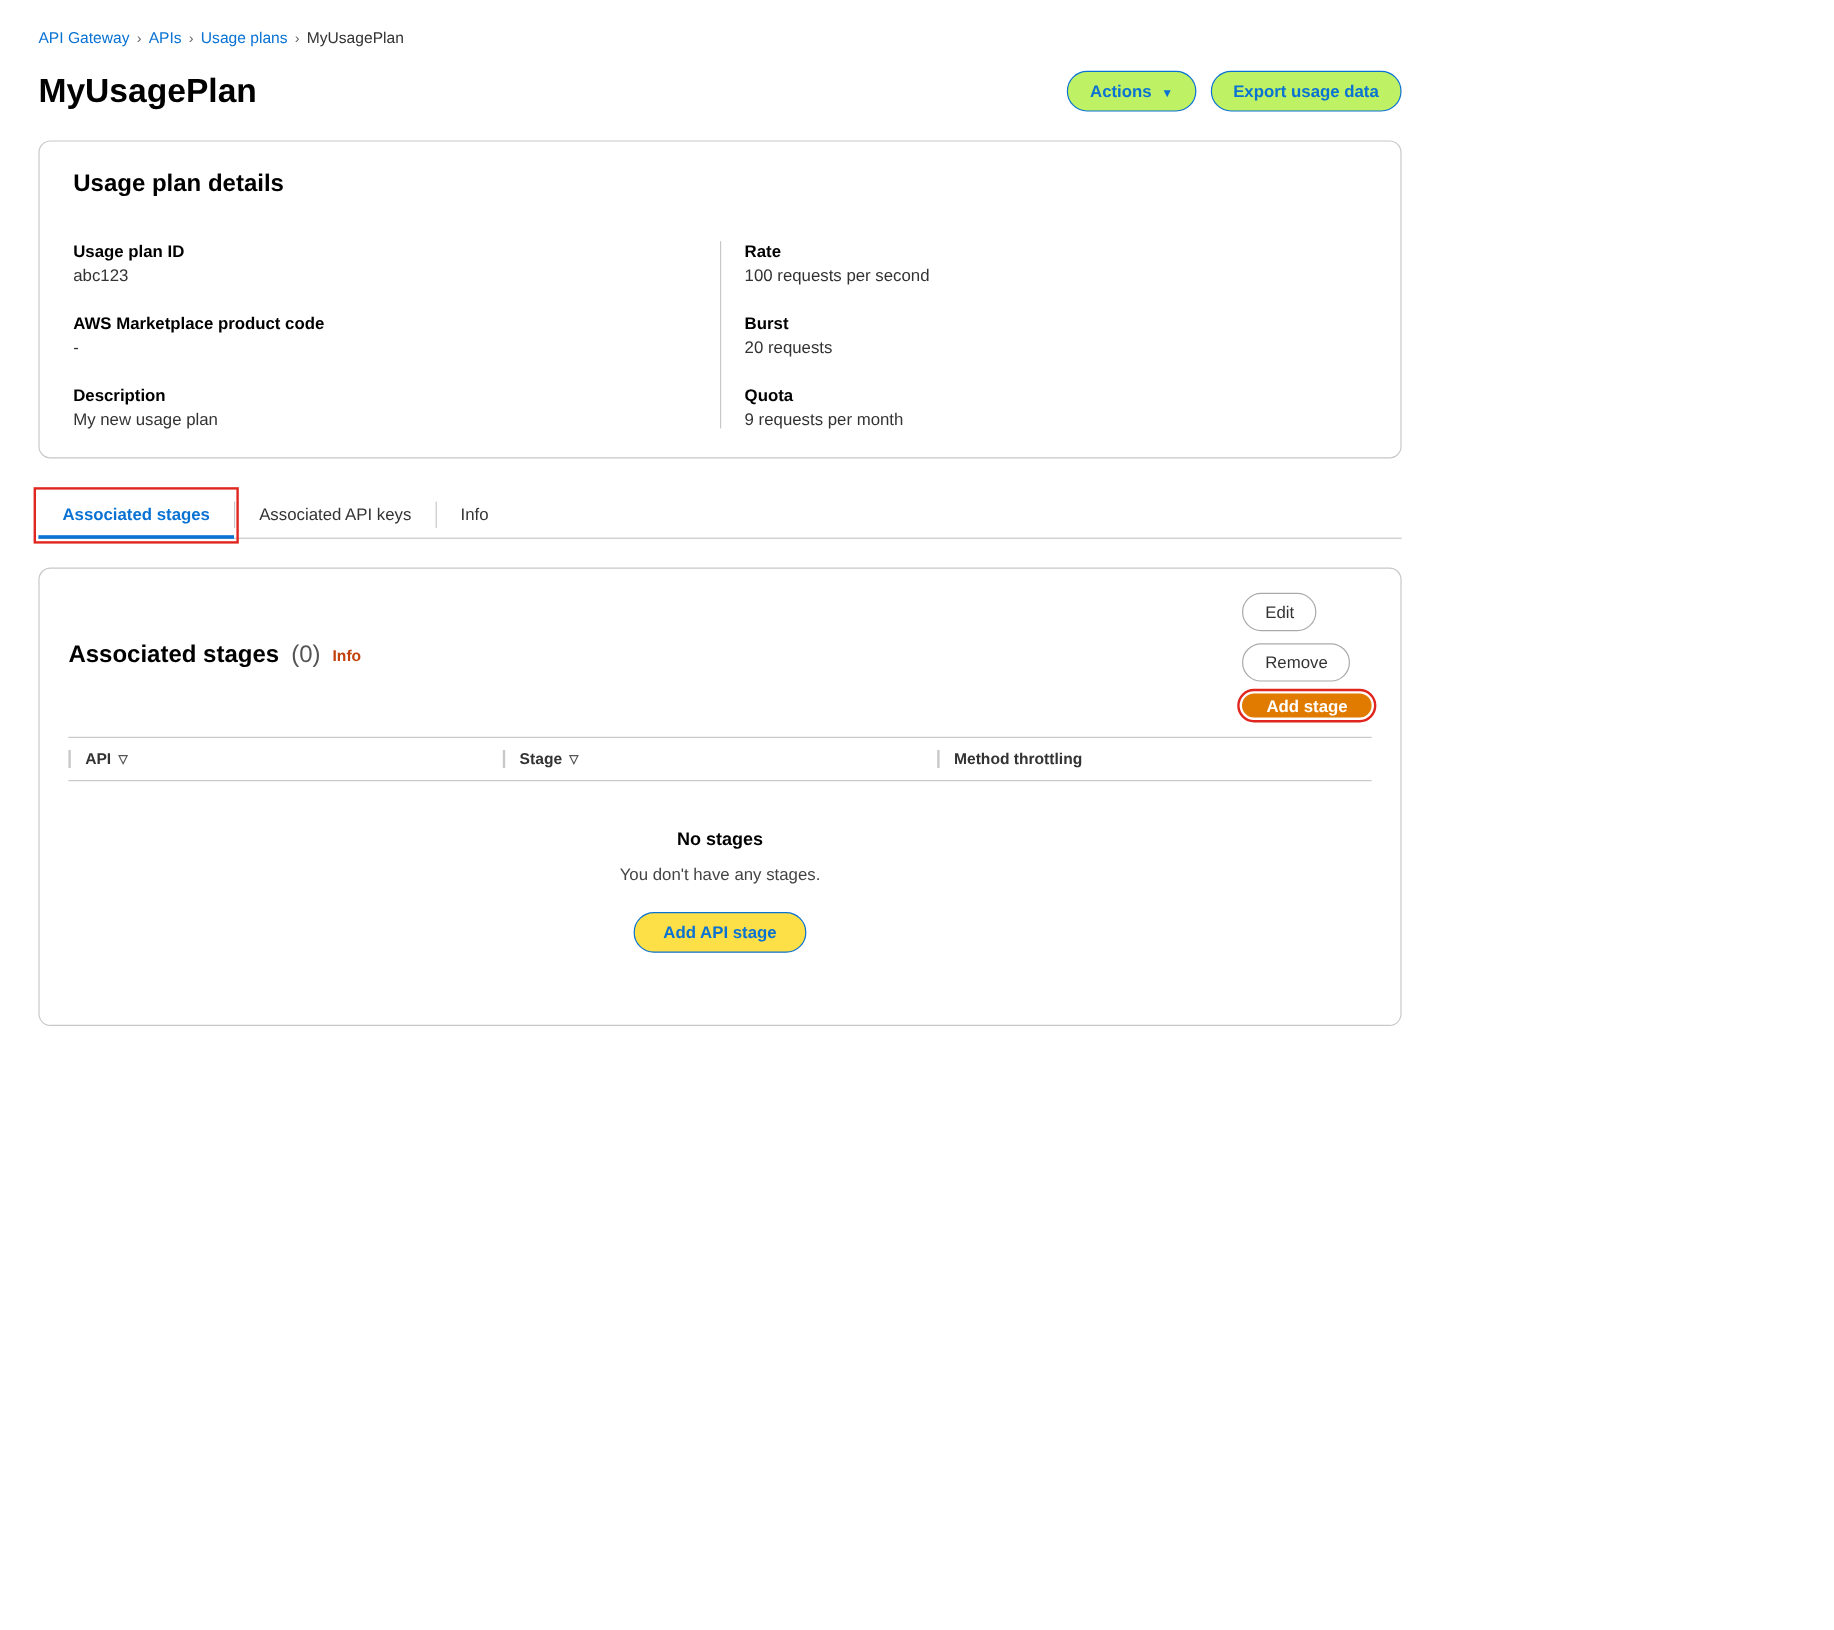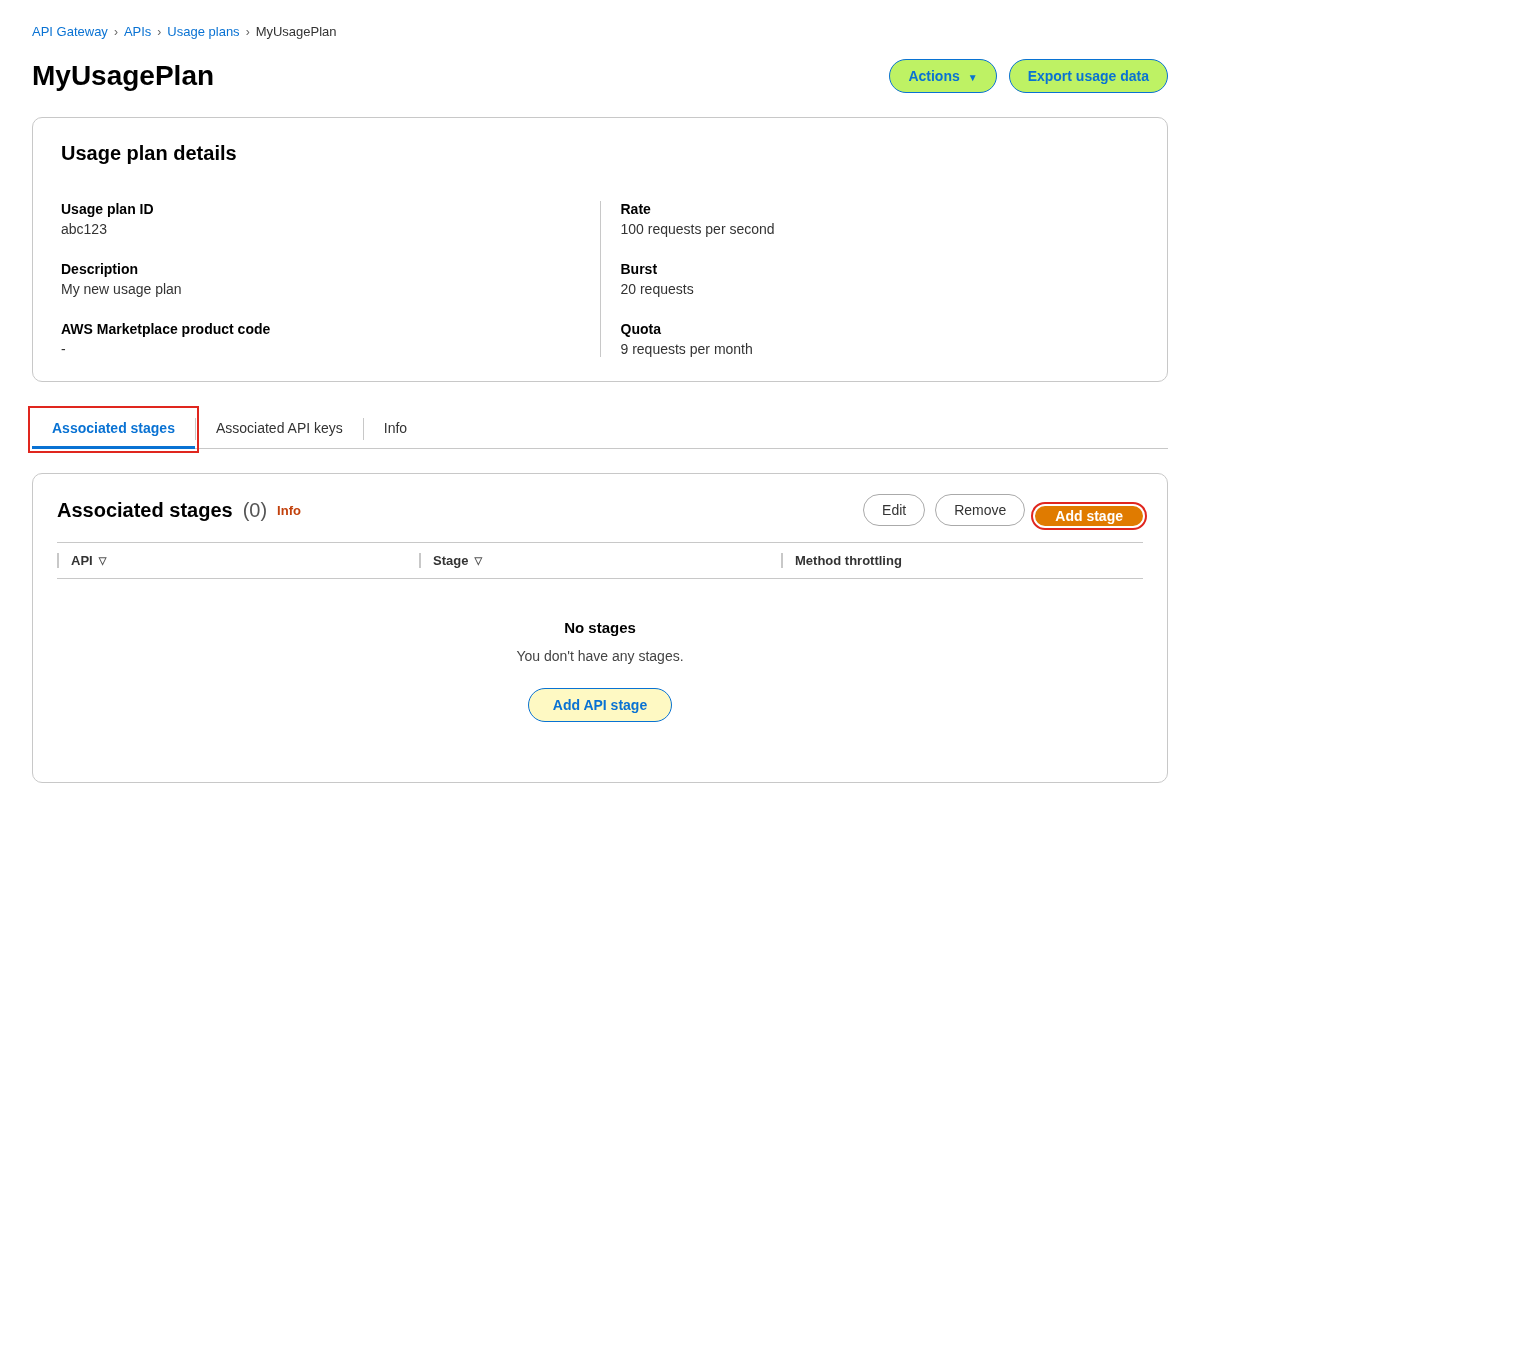--- a/index.html
+++ b/index.html
@@ -166,21 +166,22 @@
     }
     .info-link {
       color: #c2410c;
       font-size: 13px;
       text-decoration: none;
       font-weight: 700;
     }
     .section-actions {
       display: flex;
       gap: 10px;
-      align-items: flex-end;
+      align-items: flex-start;
+      flex-direction: column;
     }
     .btn-secondary {
       border: 1px solid #aaa;
       background: #fff;
       color: #333;
       border-radius: 20px;
       padding: 7px 18px;
       font-size: 14px;
       cursor: pointer;
     }
@@ -238,21 +239,21 @@
       font-size: 15px;
       margin-bottom: 12px;
     }
     .empty-desc {
       color: #444;
       font-size: 14px;
       margin-bottom: 24px;
     }
     .btn-outline-blue {
       border: 1px solid #0972d3;
-      background: #fef9c3;
+      background: #fde047;
       color: #0972d3;
       border-radius: 20px;
       padding: 8px 24px;
       font-size: 14px;
       font-weight: 600;
       cursor: pointer;
     }
 
     .chevron-down::after {
       content: '▼';
@@ -290,26 +291,26 @@
 
 <div class="details-card">
   <div class="details-card-title">Usage plan details</div>
   <div class="details-grid">
     <div class="details-left">
       <div class="detail-item">
         <div class="detail-label">Usage plan ID</div>
         <div class="detail-value">abc123</div>
       </div>
       <div class="detail-item">
+        <div class="detail-label">AWS Marketplace product code</div>
+        <div class="detail-value">-</div>
+      </div>
+      <div class="detail-item">
         <div class="detail-label">Description</div>
         <div class="detail-value">My new usage plan</div>
-      </div>
-      <div class="detail-item">
-        <div class="detail-label">AWS Marketplace product code</div>
-        <div class="detail-value">-</div>
       </div>
     </div>
     <div class="details-divider"></div>
     <div class="details-right">
       <div class="detail-item">
         <div class="detail-label">Rate</div>
         <div class="detail-value">100 requests per second</div>
       </div>
       <div class="detail-item">
         <div class="detail-label">Burst</div>

